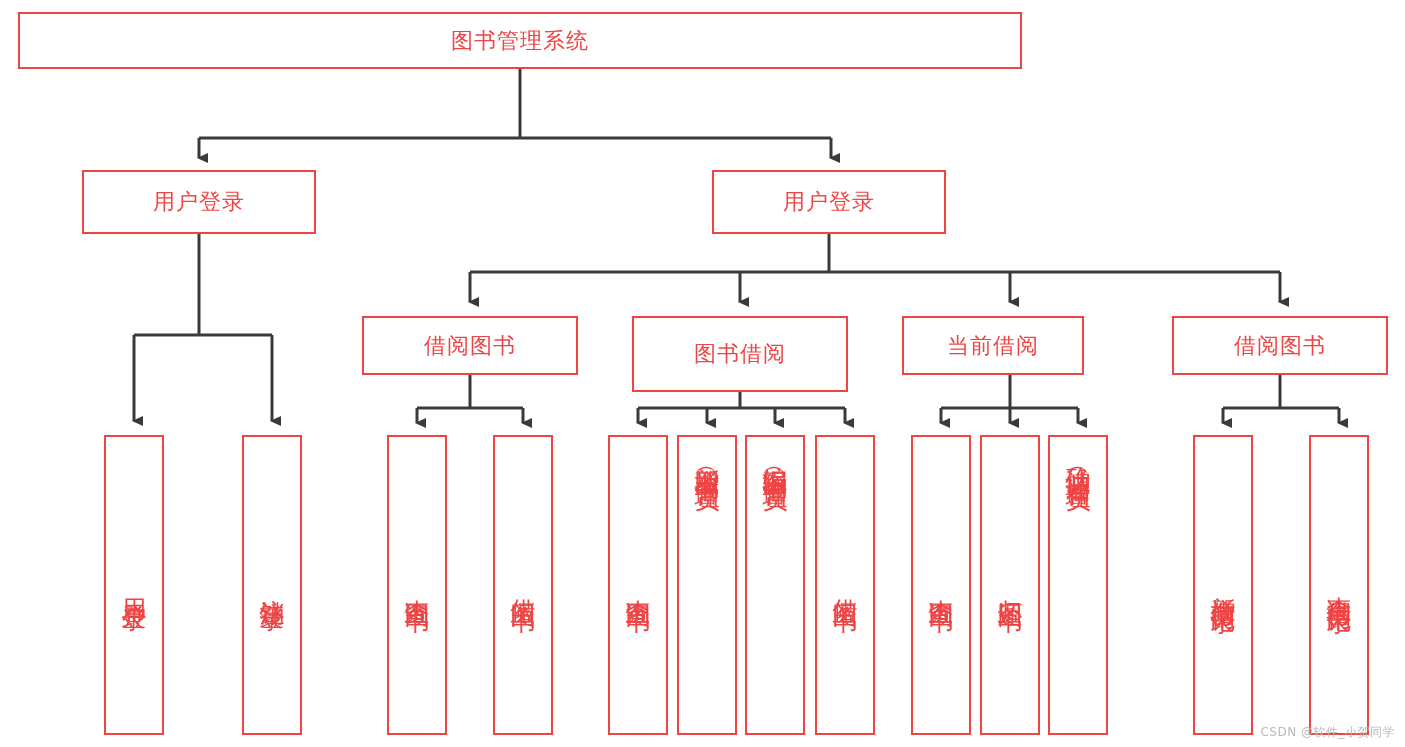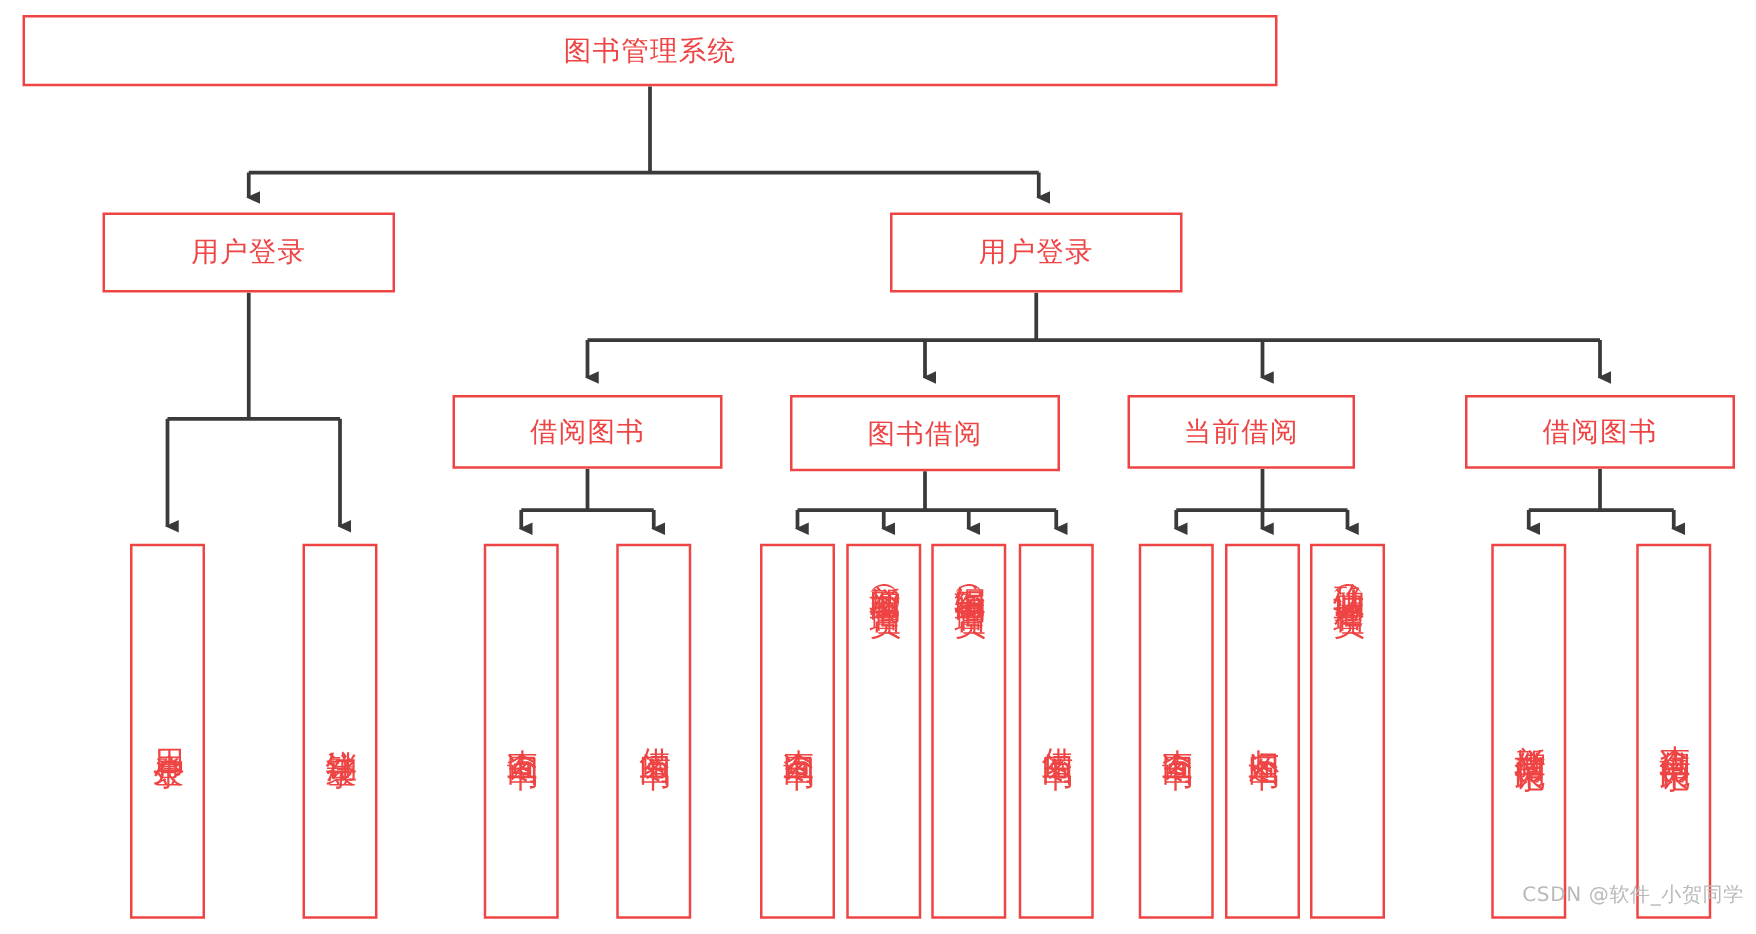--- a/index.html
+++ b/index.html
@@ -58,22 +58,22 @@
     letter-spacing: 3px;
     line-height: 1;
   }
   .node.vert.centered {
     align-items: center;
     padding-top: 0;
   }
   .watermark {
     position: absolute;
     right: 10px;
-    bottom: 20px;
-    font-size: 16px;
+    bottom: 6px;
+    font-size: 12px;
     color: #b9b9b9;
     letter-spacing: 0.5px;
     white-space: nowrap;
     margin-top: 38px;
   }
 </style>
 </head>
 <body>
 
 <div id="canvas">
@@ -135,21 +135,21 @@
   <div class="node horiz" style="left:82px; top:170px; width:234px; height:64px;">
     <span class="node-label">用户登录</span>
   </div>
   <div class="node horiz" style="left:712px; top:170px; width:234px; height:64px;">
     <span class="node-label">用户登录</span>
   </div>
 
   <div class="node horiz" style="left:362px; top:316px; width:216px; height:59px;">
     <span class="node-label">借阅图书</span>
   </div>
-  <div class="node horiz" style="left:632px; top:316px; width:216px; height:61px;">
+  <div class="node horiz" style="left:632px; top:316px; width:216px; height:76px;">
     <span class="node-label">图书借阅</span>
   </div>
   <div class="node horiz" style="left:902px; top:316px; width:182px; height:59px;">
     <span class="node-label">当前借阅</span>
   </div>
   <div class="node horiz" style="left:1172px; top:316px; width:216px; height:59px;">
     <span class="node-label">借阅图书</span>
   </div>
 
   <div class="node vert centered" style="left:104px; top:435px; width:60px; height:300px;">

